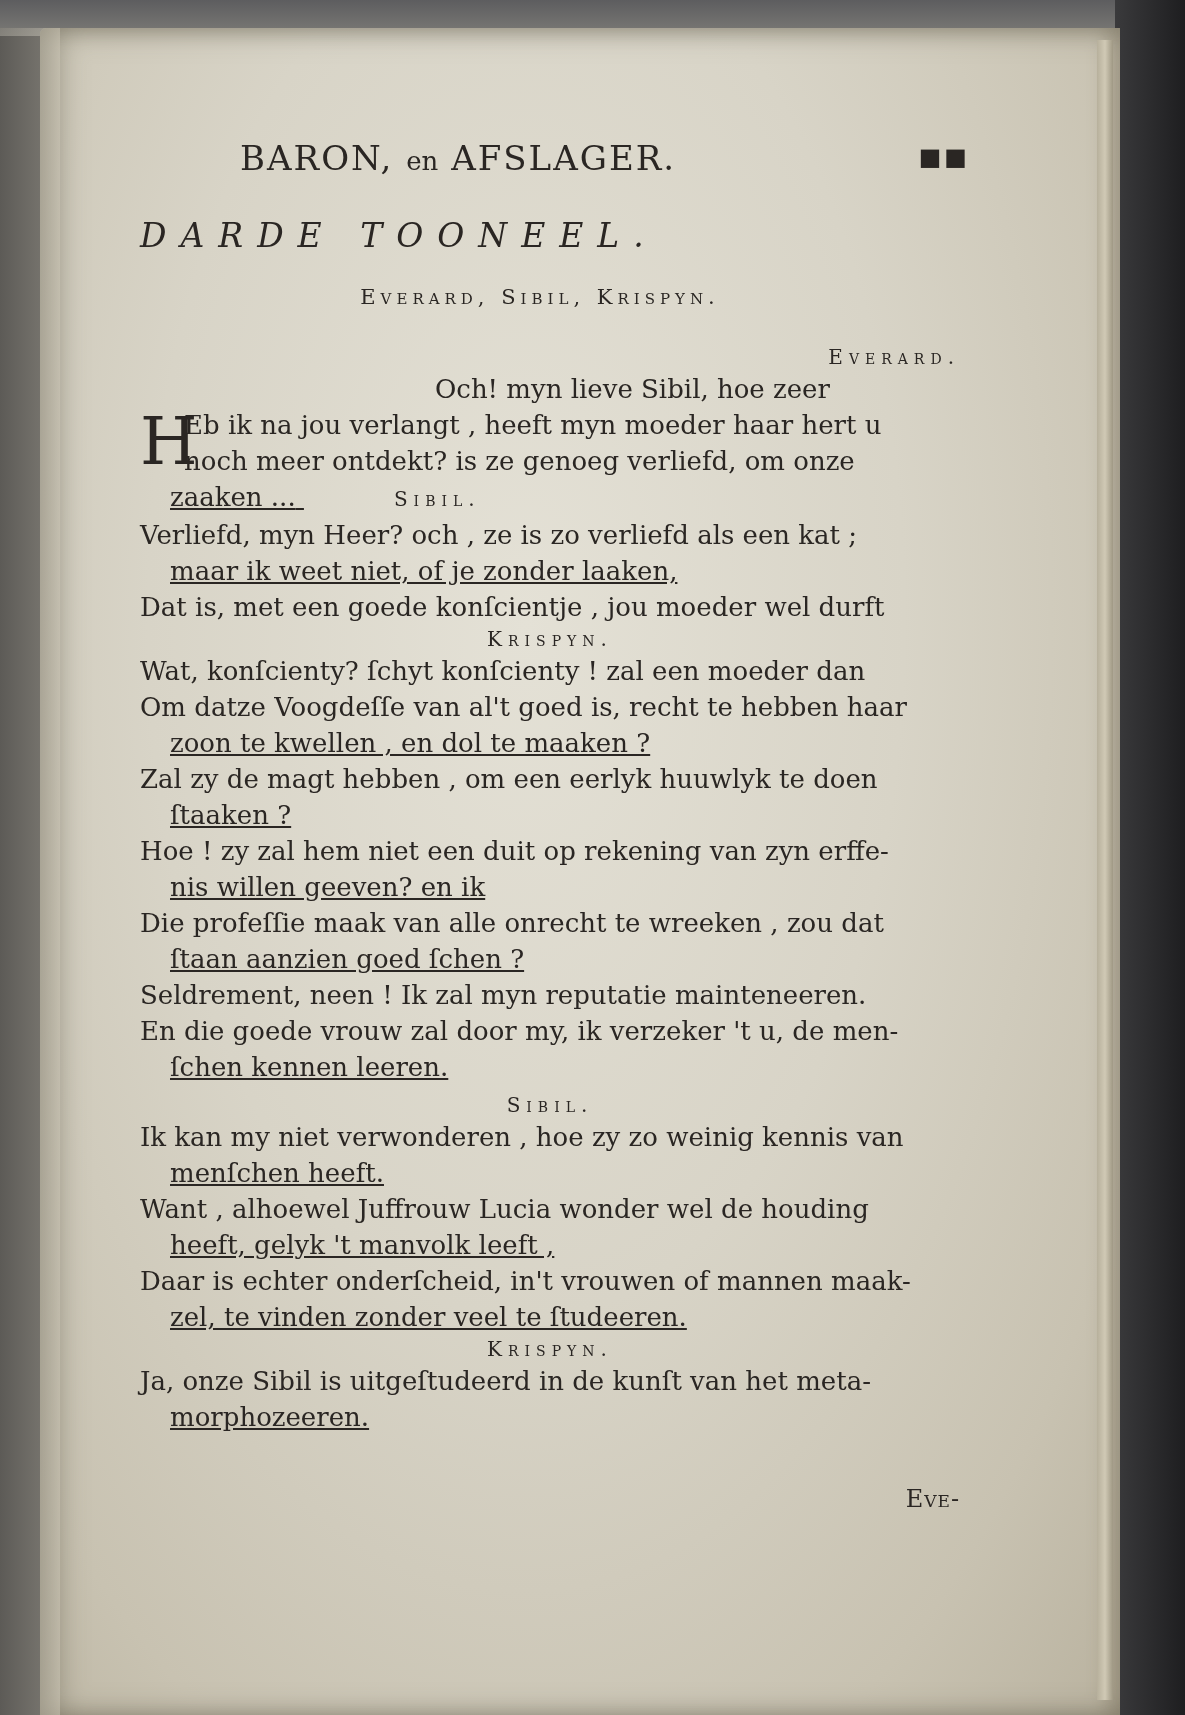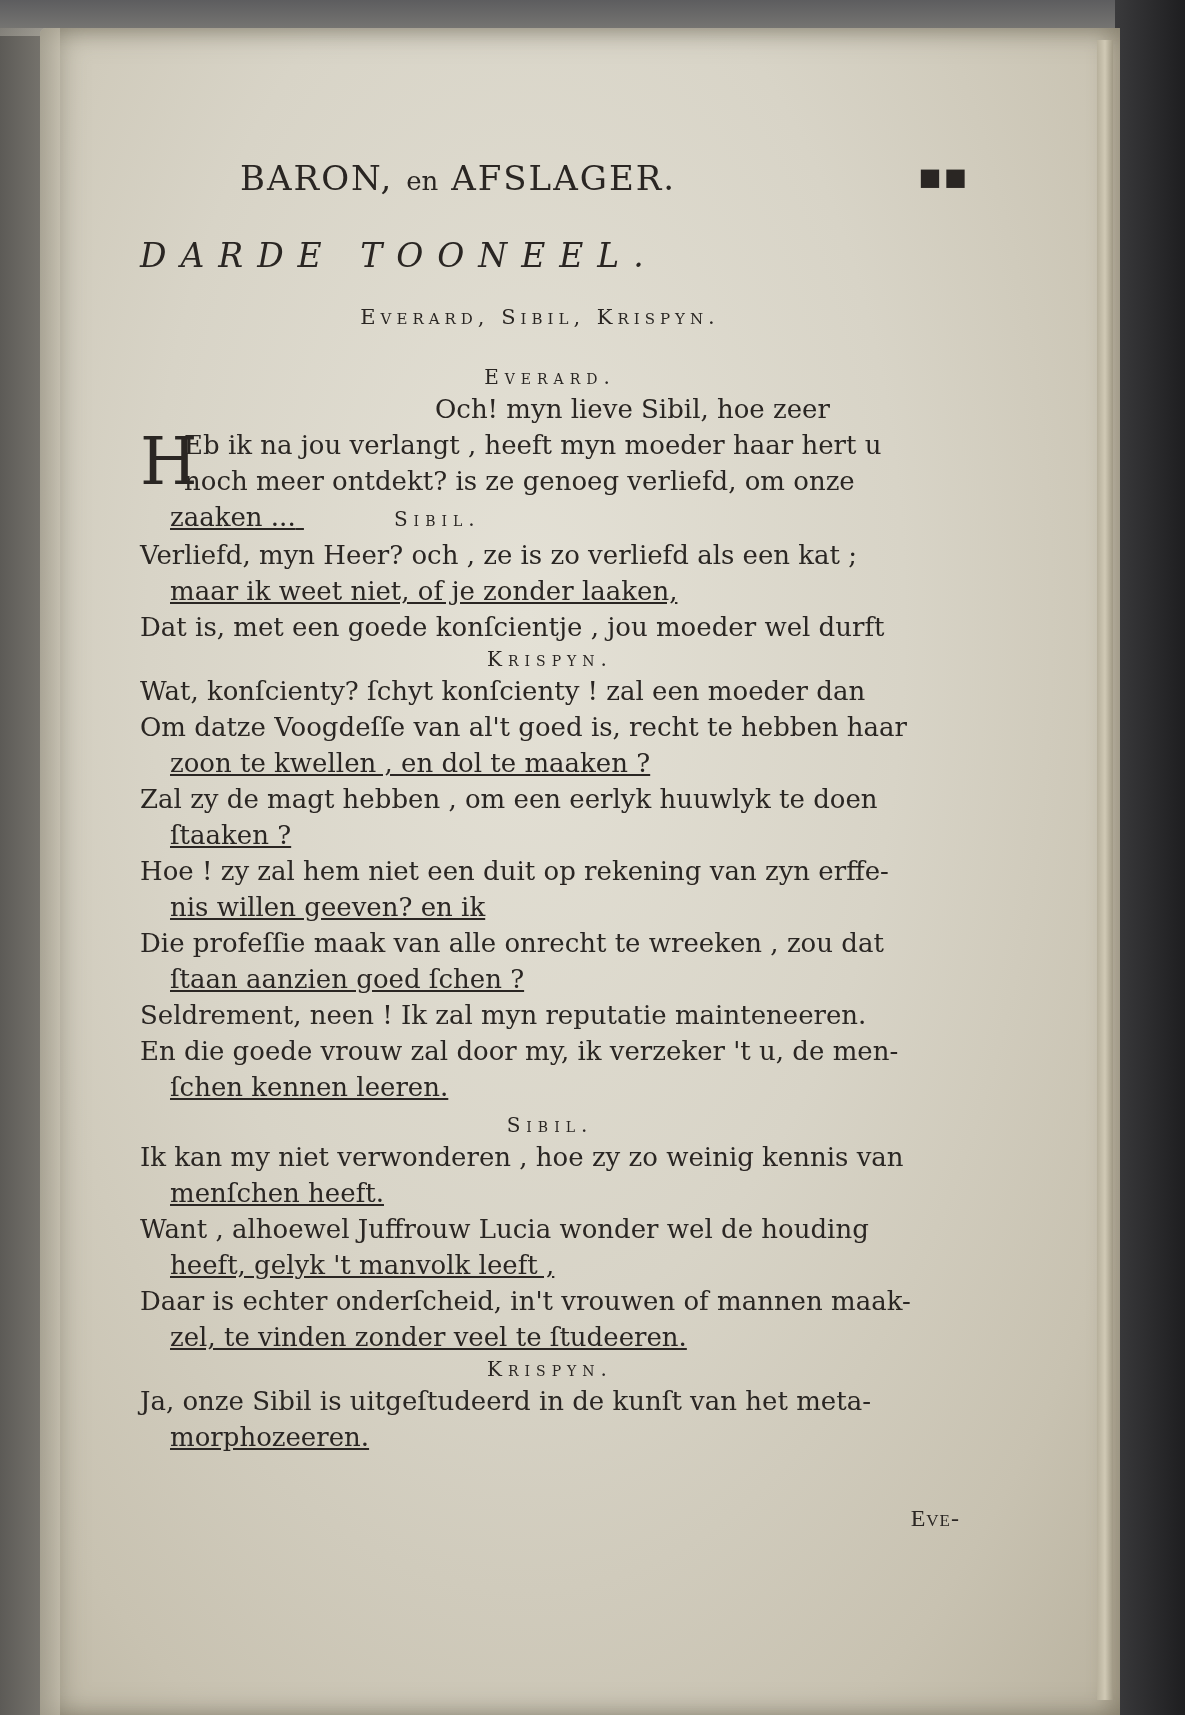--- a/index.html
+++ b/index.html
@@ -30,21 +30,21 @@
     }
     .page-edge {
       position: absolute; right: 72px; top: 40px; width: 16px; height: 1660px;
       background: linear-gradient(90deg, #b7b09c, #d0c9b5 50%, #9f9884);
     }
     .page-inner {
       position: absolute; left: 100px; top: 110px; width: 820px;
       color: #2a2623;
     }
     .running-head {
-      position: relative; height: 50px; margin-top: 20px;
+      position: relative; height: 50px;
     }
     .rh-title {
       position: absolute; left: 100px; top: 0;
       font-size: 34px; letter-spacing: 2px; font-weight: normal;
     }
     .rh-title .small { font-size: 26px; letter-spacing: 0; }
     .rh-page {
       position: absolute; right: -10px; top: 4px;
       font-size: 24px; font-weight: bold; letter-spacing: 3px;
     }
@@ -55,40 +55,40 @@
     }
     .cast {
       text-align: center; margin-top: 30px;
       font-size: 21px; letter-spacing: 5px; font-variant: small-caps;
       padding-right: 20px;
     }
     .speaker {
       text-align: center; font-variant: small-caps;
       font-size: 20px; letter-spacing: 6px; line-height: 28px;
     }
-    .speaker.first { margin-top: 34px; }
+    .speaker.first { margin-top: 34px; text-align: right; }
     .line {
       font-size: 26px; line-height: 36px; white-space: nowrap;
     }
     .line.cont { padding-left: 30px; text-decoration: underline; }
     .line.half { padding-left: 295px; }
     .first-speech { position: relative; }
     .dropcap {
       position: absolute; left: 0; top: 4px;
       font-size: 66px; line-height: 66px;
     }
     .first-speech .line.dc { padding-left: 44px; }
     .first-speech .line.dc2 { padding-left: 44px; }
     .inline-speaker {
       display: inline-block; margin-left: 90px;
       font-variant: small-caps; font-size: 20px; letter-spacing: 6px;
     }
     .catchword {
       position: absolute; right: 10px; top: 1600px;
-      font-size: 24px; font-variant: small-caps; letter-spacing: 1px; font-family: Liberation Serif, serif;
+      font-size: 24px; font-variant: small-caps; letter-spacing: 1px;
     }
   </style>
 </head>
 <body>
 
 <div class="backdrop-top"></div>
 <div class="backdrop-right"></div>
 <div class="page">
   <div class="backdrop-left" style="left:-40px;opacity:0.5"></div>
 

